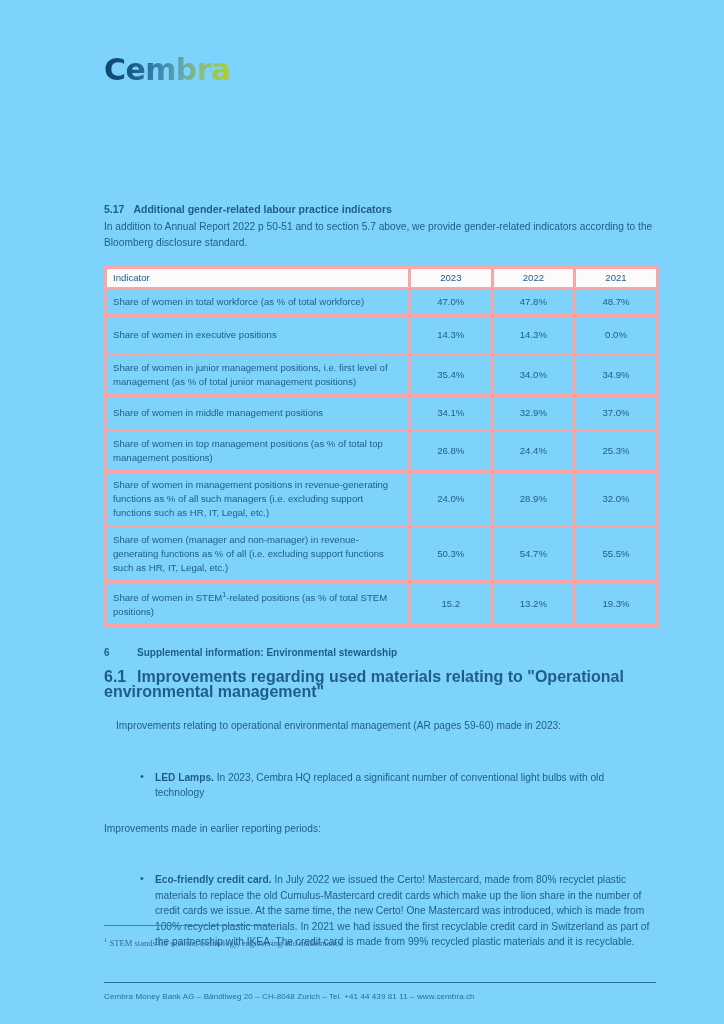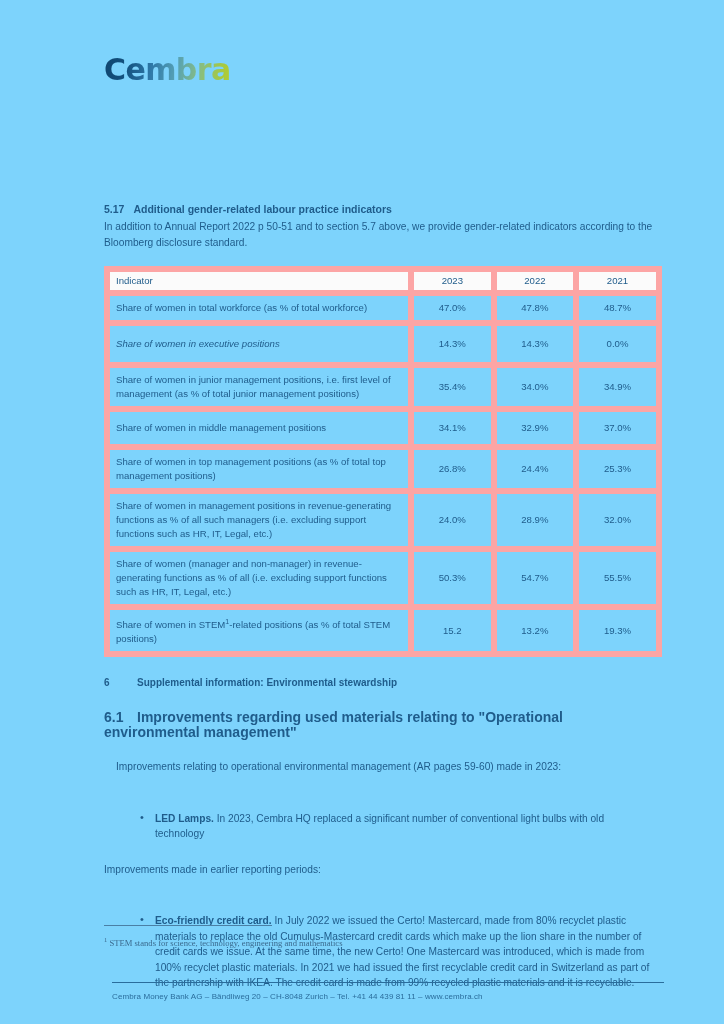--- a/index.html
+++ b/index.html
@@ -70,21 +70,21 @@
 
   
   table.indicators {
     margin-top: 16px;
     border-collapse: collapse;
     width: 552px;
     table-layout: fixed;
   }
   table.indicators th,
   table.indicators td {
-    border: 6px solid #fca5a5;
+    border: 3px solid #fca5a5;
     color: #1f5c8b;
     font-size: 9.6px;
     line-height: 14px;
     vertical-align: middle;
   }
   table.indicators th {
     font-weight: normal;
     text-align: left;
     padding: 2px 6px;
     background: #fbfbfb;
@@ -107,22 +107,22 @@
   .sec6 { margin-top: 18px; }
   h2.sec6-head {
     margin: 0;
     font-size: 10px;
     font-weight: bold;
     line-height: 15px;
   }
   h2.sec6-head .num { display: inline-block; width: 33px; }
 
   h3.sec61-head {
-    margin: 20px 0 0 0;
-    font-size: 14px;
+    margin: 9px 0 0 0;
+    font-size: 16px;
     font-weight: bold;
     line-height: 15px;
   }
   h3.sec61-head .num { display: inline-block; width: 33px; }
 
   p.lead { margin: 19px 0 0 12px; font-size: 10.2px; line-height: 15.5px; }
   p.lead2 { margin: 20px 0 0 0; font-size: 10.2px; line-height: 15.5px; }
 
   ul.bullets {
     margin: 2px 0 0 0;
@@ -164,21 +164,21 @@
     font-size: 8.6px;
     line-height: 12px;
     color: #3a6a8e;
     margin: 0;
   }
   .fn-text sup { font-size: 6.6px; vertical-align: super; }
 
   
   .page-footer {
     position: absolute;
-    left: 112px;
+    left: 104px;
     top: 982px;
     width: 552px;
   }
   .footer-rule {
     width: 552px;
     height: 0;
     border-top: 1px solid #2a6d9c;
     margin-bottom: 8px;
   }
   .footer-text {
@@ -221,21 +221,21 @@
         </tr>
       </thead>
       <tbody>
         <tr>
           <td class="label">Share of women in total workforce (as % of total workforce)</td>
           <td class="val">47.0%</td>
           <td class="val">47.8%</td>
           <td class="val">48.7%</td>
         </tr>
         <tr>
-          <td class="label" style="padding-top:11px;padding-bottom:11px;font-style:italic;">Share of women in executive positions</td>
+          <td class="label" style="padding-top:11px;padding-bottom:11px;">Share of women in executive positions</td>
           <td class="val">14.3%</td>
           <td class="val">14.3%</td>
           <td class="val">0.0%</td>
         </tr>
         <tr>
           <td class="label">Share of women in junior management positions, i.e. first level of management (as % of total junior management positions)</td>
           <td class="val">35.4%</td>
           <td class="val">34.0%</td>
           <td class="val">34.9%</td>
         </tr>

